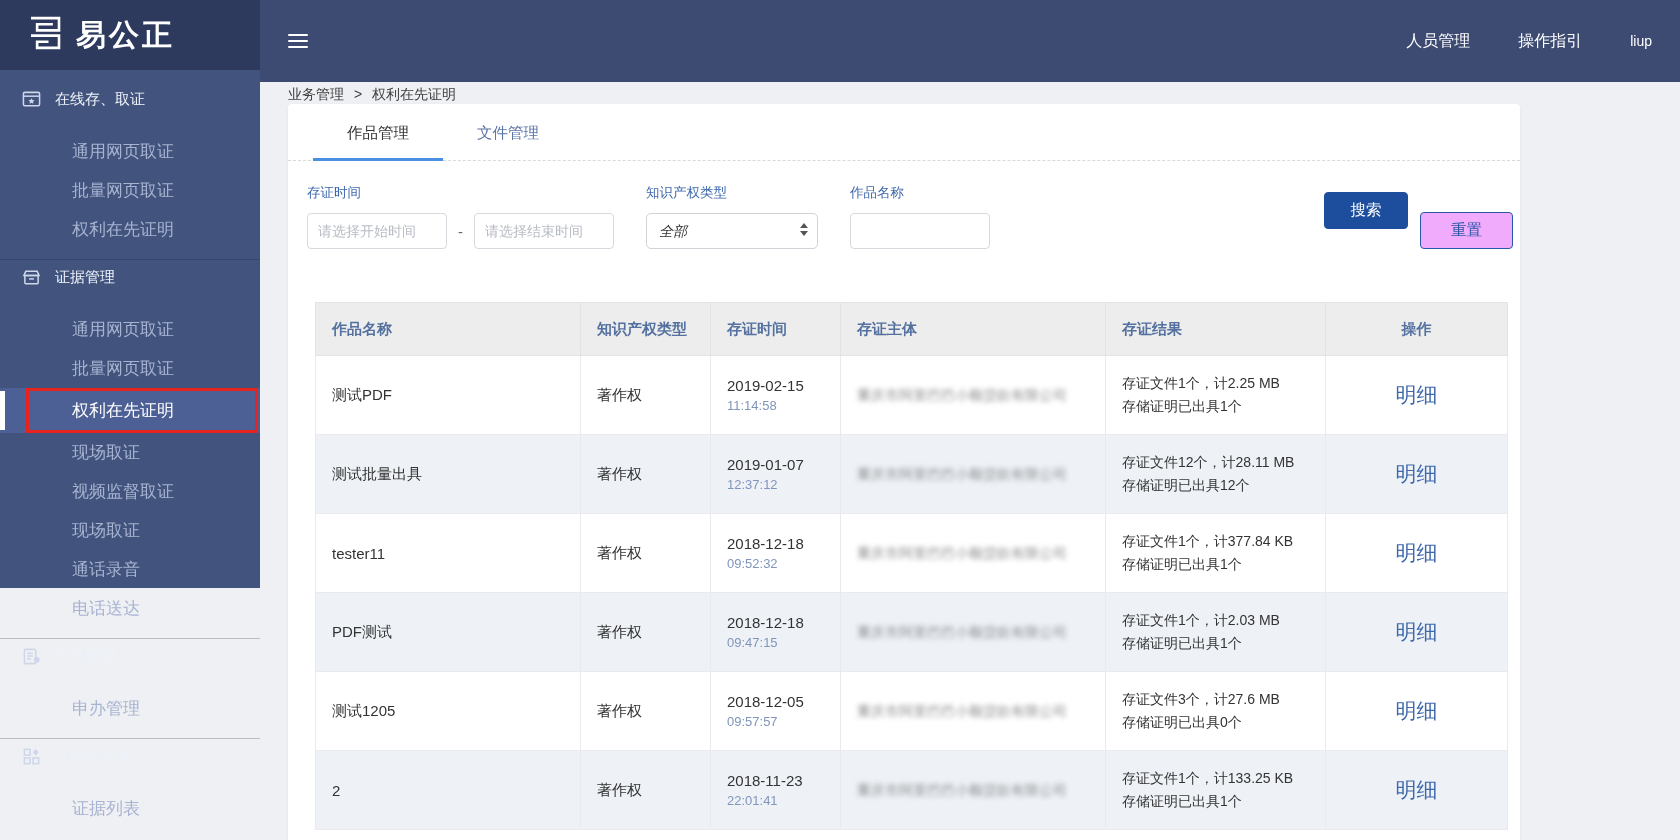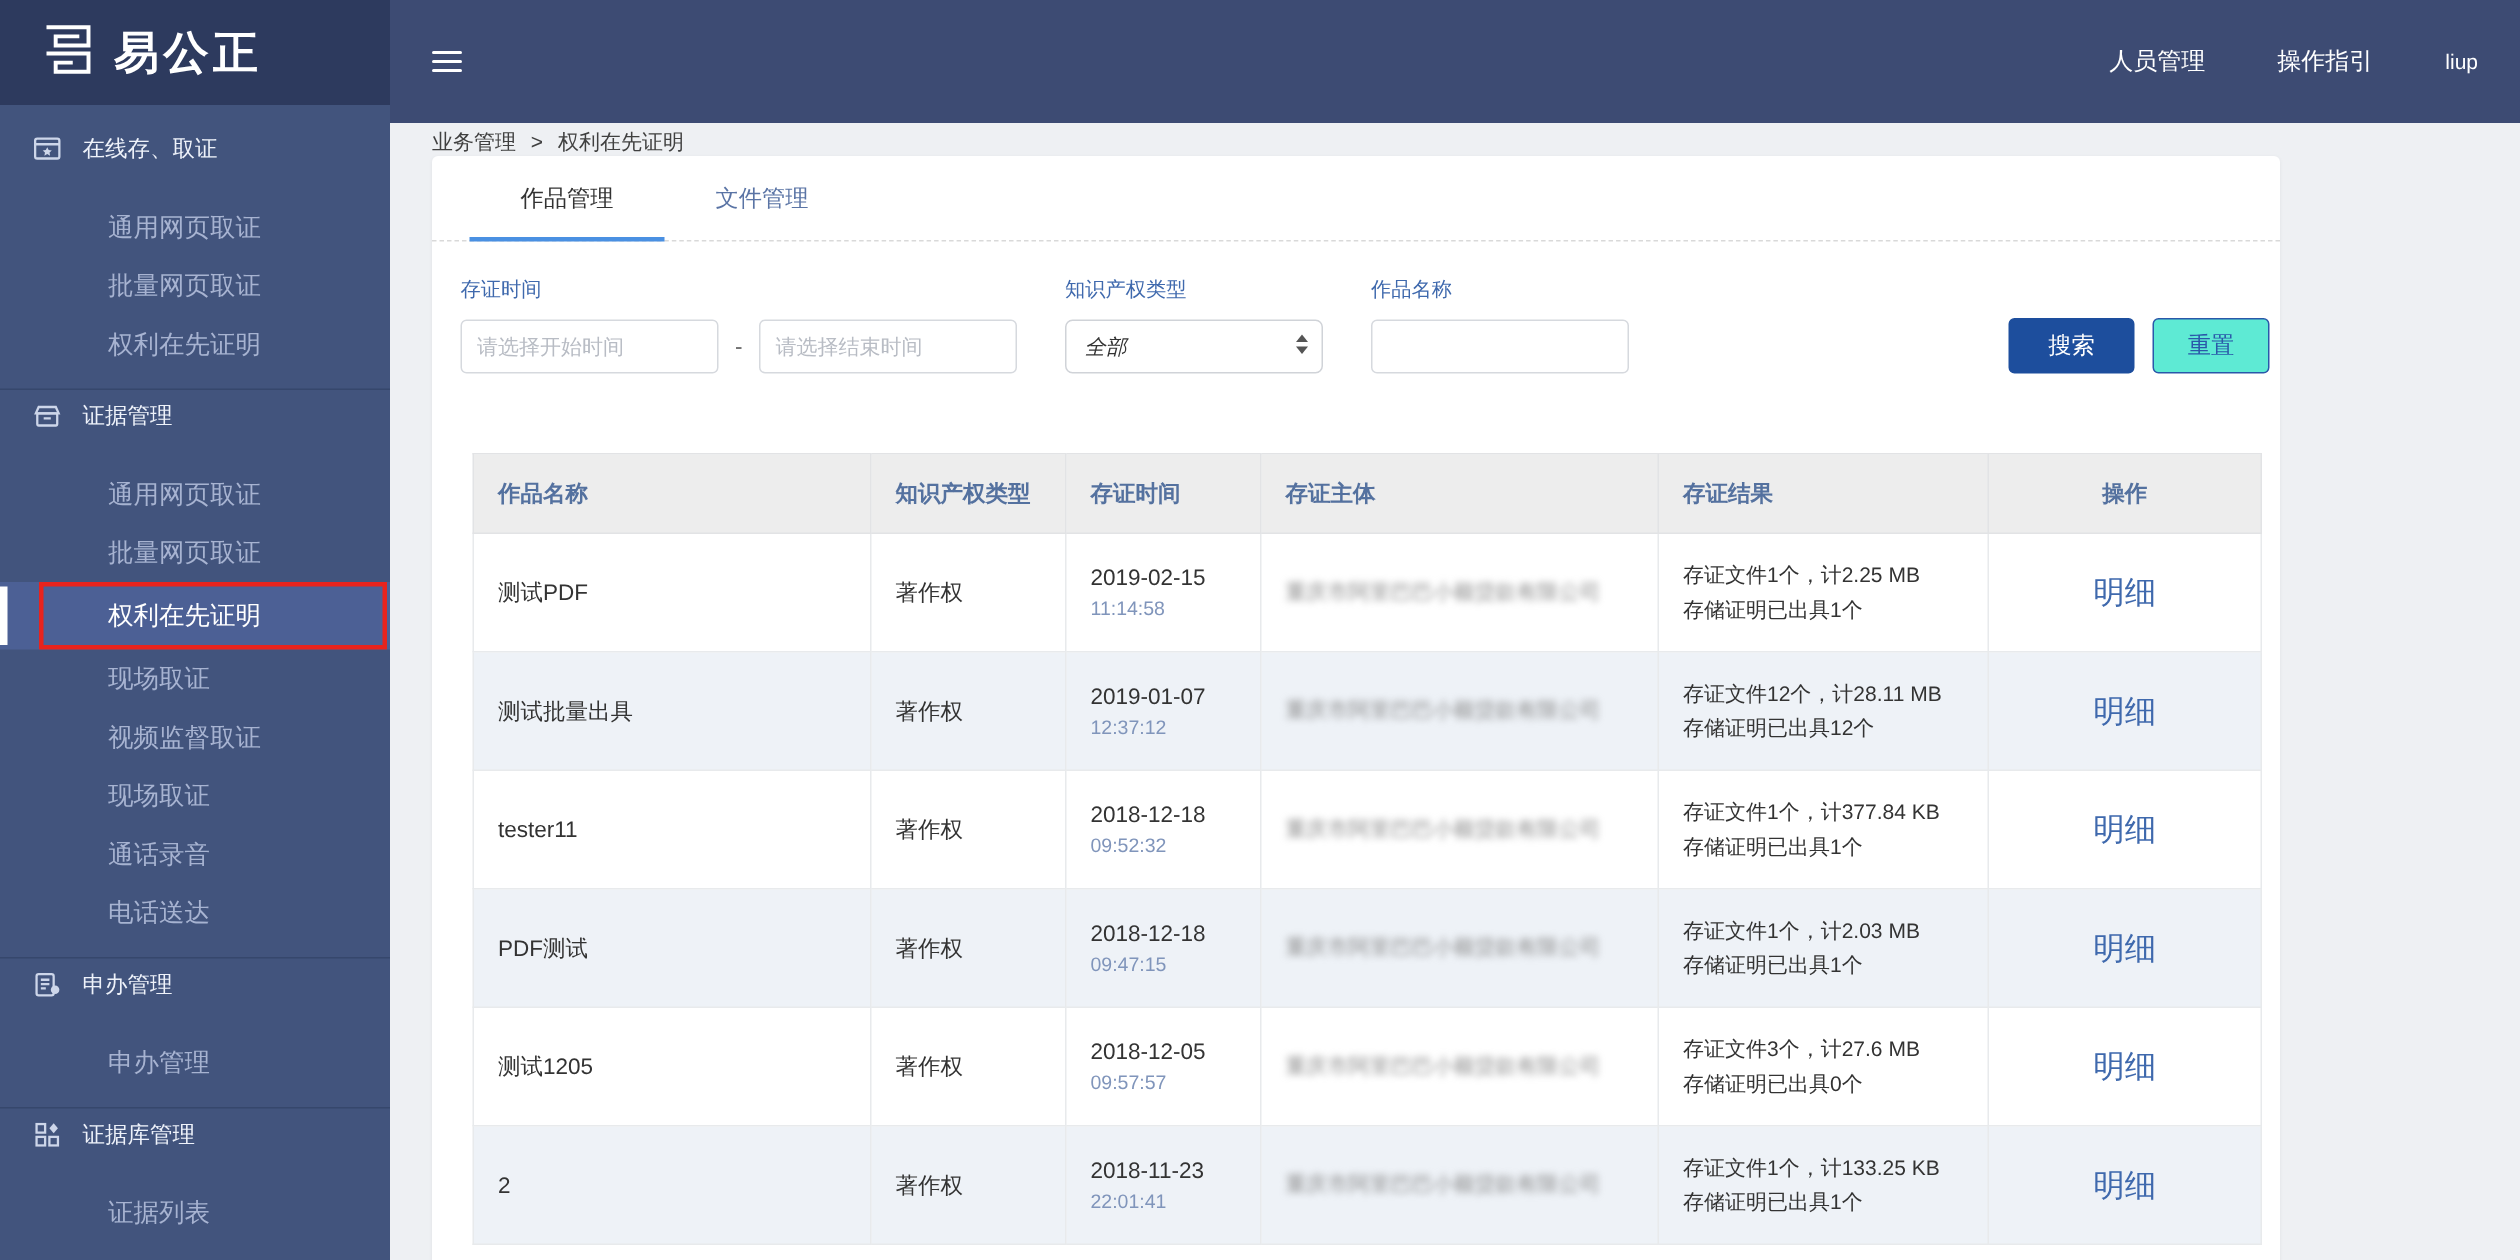--- a/index.html
+++ b/index.html
@@ -1,20 +1,20 @@
 <!DOCTYPE html>
 <html><head>
 <meta charset="utf-8">
 <style>
   * { margin:0; padding:0; box-sizing:border-box; }
   html,body { width:1680px; height:840px; overflow:hidden; background:#eef0f3;
               font-family:"Liberation Sans","DejaVu Sans",sans-serif; }
 
   
-  .sidebar { position:absolute; left:0; top:0; width:260px; height:840px;
+  .sidebar { position:absolute; left:0; top:0; width:260px; height:588px;
              background:#42547d; z-index:5; }
   .logo-block { height:70px; background:#2d3a5e; display:flex; align-items:center;
                 padding-left:24px; gap:10px; }
   .logo-text { color:#fff; font-size:30px; font-weight:bold; letter-spacing:3px; }
   .menu { padding-top:20px; }
   .menu-section { margin-bottom:10px; }
   .menu-section + .menu-section { border-top:1px solid rgba(20,30,60,0.25); padding-top:8px; }
   .section-header { height:42px; display:flex; align-items:flex-start; padding-left:22px;
                     gap:14px; color:#eef2fa; font-size:15px; cursor:pointer; }
   .section-header svg { flex:0 0 auto; }
@@ -49,40 +49,40 @@
          cursor:pointer; position:relative; }
   .tab.active { color:#333333; }
   .tab.active::after { content:""; position:absolute; left:0; right:0; bottom:-1px;
                        height:3px; background:#4a90e2; }
   .tab.inactive { color:#5a74a5; }
 
   
   .filter-row { display:flex; padding:23px 0 26px 19px; }
   .fgroup { margin-right:32px; }
   .flabel { display:block; font-size:13.5px; color:#3f69ad; margin-bottom:11px; }
-  .finput { width:172px; height:36px; border:1px solid #d6d9de; border-radius:4px;
+  .finput { width:140px; height:36px; border:1px solid #d6d9de; border-radius:4px;
             padding:0 10px; font-size:14px; color:#333;
             font-family:"Liberation Sans","DejaVu Sans",sans-serif; outline:none; }
   .finput::placeholder { color:#b8bcc4; }
   .date-pair { display:flex; align-items:center; }
   .dash { margin:0 11px; color:#666; font-size:15px; }
   .fselect { width:172px; height:36px; border:1px solid #d0d3d8; border-radius:5px;
              position:relative; padding-left:12px; line-height:34px; font-size:14px;
              color:#333; cursor:pointer; background:#fff;font-style:italic; }
   .spinner { position:absolute; right:9px; top:9px; }
   .spinner i { display:block; width:0; height:0; border-left:4px solid transparent;
                border-right:4px solid transparent; }
   .spinner .up { border-bottom:5px solid #555; margin-bottom:3px; }
   .spinner .down { border-top:5px solid #555; }
   .filter-buttons { margin-left:auto; margin-right:7px; align-self:flex-end; display:flex; }
   .btn { height:37px; border-radius:4px; font-size:15.5px; cursor:pointer;
          font-family:"Liberation Sans","DejaVu Sans",sans-serif; }
   .btn-primary { width:84px; background:#1d4e9d; color:#ffffff; border:1px solid #1d4e9d; }
-  .btn-ghost { width:78px; background:#5eead4; color:#2a58a9; border:1px solid #2a58a9;
-               margin-left:12px; }
+  .btn-ghost { width:93px; background:#f0abfc; color:#2a58a9; border:1px solid #2a58a9;
+               margin-left:12px;margin-top:20px; }
 
   
   .table-wrap { margin:27px 13px 0 27px; }
   table { width:100%; border-collapse:collapse; table-layout:fixed; }
   th { background:#ededed; color:#54719f; font-size:15px; font-weight:bold;
        text-align:left; height:53px; padding:0 16px; border:1px solid #e2e3e5; }
   td { height:79px; padding:0 16px; font-size:15px; color:#333;
        border:1px solid #e8eaec; vertical-align:middle; background:#fff; }
   tr.even td { background:#eef2f7; }
   .cell-date { font-size:15px; color:#333; }

